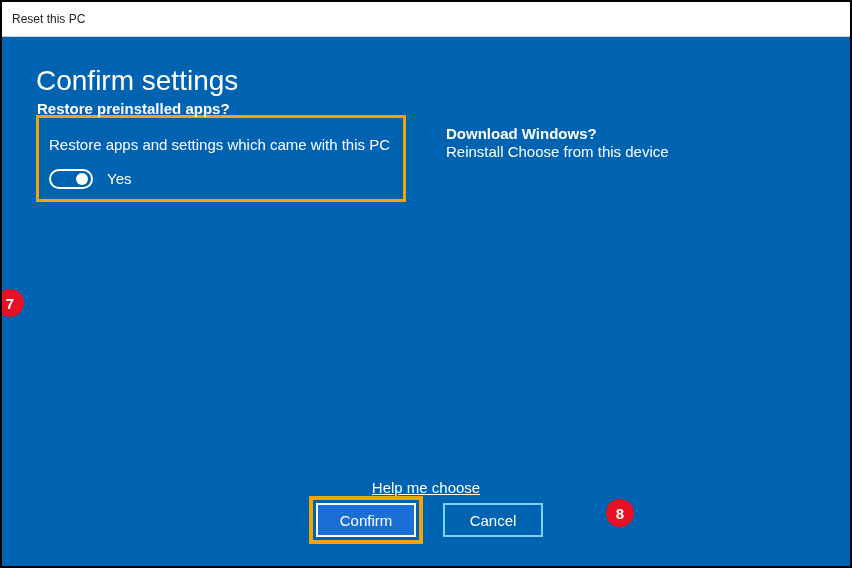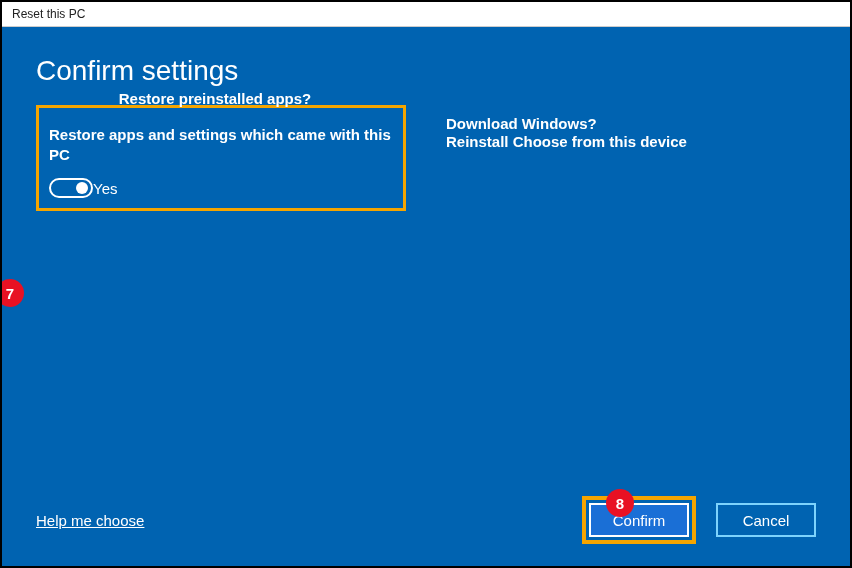--- a/index.html
+++ b/index.html
@@ -13,21 +13,21 @@
       border: 2px solid #000;
     }
     .window {
       background: #fff;
       width: 100%;
       height: 100%;
       display: flex;
       flex-direction: column;
     }
     .titlebar {
-      height: 25px;
+      height: 35px;
       background: #fff;
       border-bottom: 1px solid #ccc;
       display: flex;
       align-items: center;
       padding: 0 10px;
       font-size: 12px;
       color: #222;
     }
     .content {
       flex: 1;
@@ -47,28 +47,28 @@
       display: flex;
       gap: 40px;
     }
     .col { flex: 1; }
     .q-heading {
       font-size: 15px;
       font-weight: 700;
     }
     .q-desc {
       font-size: 15px;
-      font-weight: 700;
+      font-weight: 400;
       line-height: 1.3;
       margin-bottom: 14px;
     }
     .toggle-row {
       display: flex;
       align-items: center;
-      gap: 0;
+      gap: 14px;
     }
     .toggle {
       width: 44px;
       height: 20px;
       border: 2px solid #fff;
       border-radius: 999px;
       position: relative;
       cursor: pointer;
       background: transparent;
     }
@@ -89,20 +89,21 @@
     .highlight-box {
       border: 3px solid #F5A500;
       padding: 8px 10px 10px 10px;
       margin-top: -10px;
     }
     .footer {
       margin-top: auto;
       display: flex;
       align-items: center;
       justify-content: space-between;
+      flex-direction: column;
     }
     .help-link {
       color: #fff;
       font-size: 15px;
       text-decoration: underline;
       cursor: pointer;
     }
     .button-row { display: flex; gap: 20px; align-items: center;}
     .btn {
       min-width: 100px;
@@ -160,21 +161,21 @@
     <div class="annot annot-8">
       <span>8</span>
     </div>
 
     <h1 class="page-title">Confirm settings</h1>
 
     <div class="options">
 
       <div class="col">
         <div class="highlight-box">
-          <div class="q-heading" style="margin-top:-26px;margin-left:-12px;margin-bottom:18px;text-align:center;">Restore preinstalled apps?</div>
+          <div class="q-heading" style="margin-top:-26px;margin-left:-12px;margin-bottom:18px;">Restore preinstalled apps?</div>
           <div class="q-desc">Restore apps and settings which came with this PC</div>
           <div class="toggle-row">
             <div class="toggle on" style="background:transparent;border-color:#fff;">
               <div class="knob" style="right:3px;background:#fff;"></div>
             </div>
             <span class="toggle-label">Yes</span>
           </div>
         </div>
       </div>
 

